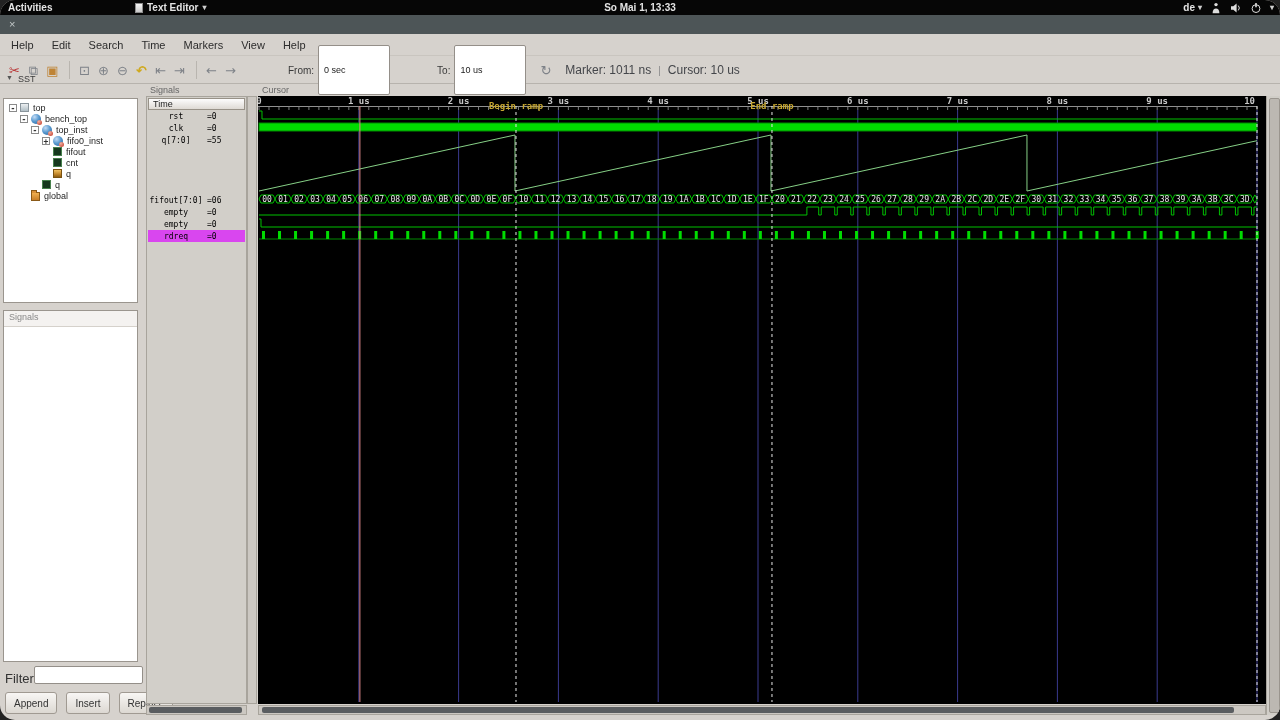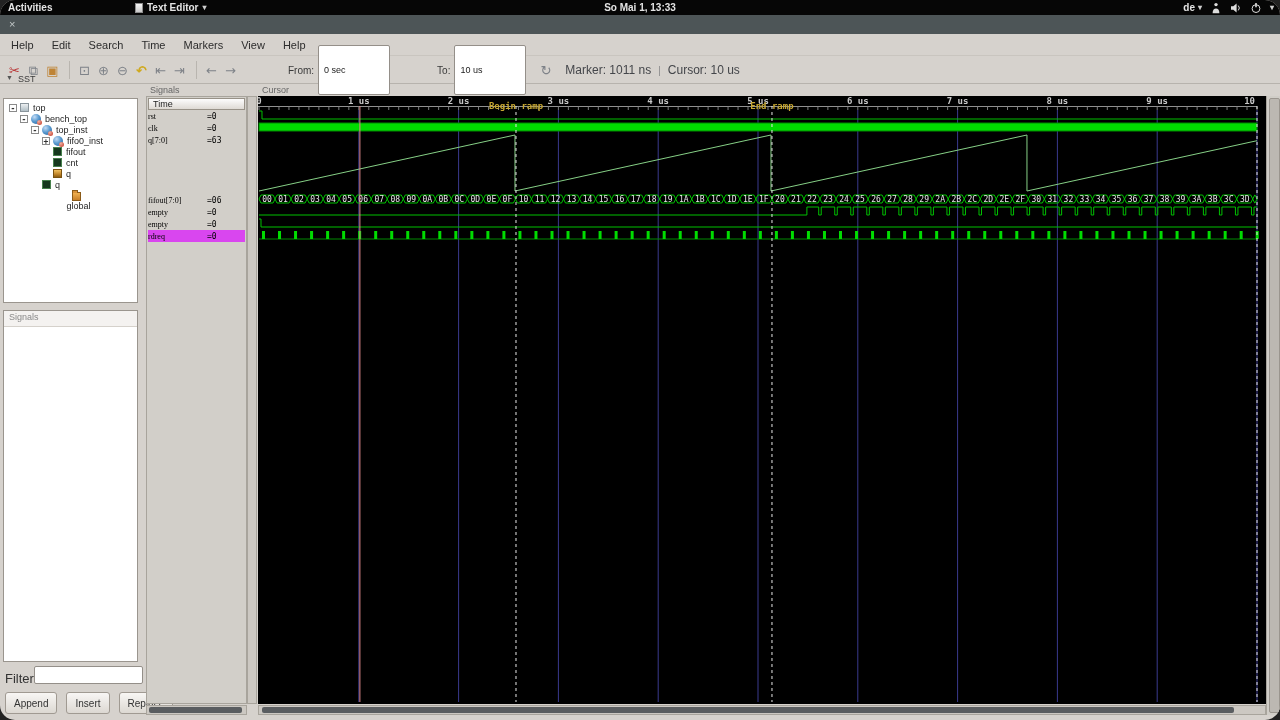--- a/index.html
+++ b/index.html
@@ -62,21 +62,21 @@
   .filter-label{position:absolute;left:5px;top:671px;font-size:13px;color:#333;}
   .filter-input{position:absolute;left:34px;top:666px;width:99px;height:16px;background:#fff;border:1px solid #948f89;border-radius:2px;font:9px "Liberation Sans",sans-serif;padding:0 4px;}
   .sst-buttons{position:absolute;left:5px;top:692px;display:flex;gap:9px;}
   .gtk-btn{height:22px;padding:0 8px;border:1px solid #a09a92;border-radius:3px;background:linear-gradient(#f8f6f4,#dcd8d2);font:10px "Liberation Sans",sans-serif;color:#333;text-align:right;}
 
   
   .signals-label{position:absolute;left:150px;top:85px;font-size:9px;color:#666;}
   .signals-panel{position:absolute;left:146px;top:96px;width:101px;height:608px;background:#d2cfc9;border:1px solid #a8a49c;box-sizing:border-box;overflow:hidden;}
   .time-header{position:absolute;left:1px;top:1px;right:1px;height:12px;background:linear-gradient(#fdfdfd,#dedad4);border:1px solid #989288;box-sizing:border-box;font-size:9px;color:#222;padding:0 4px;line-height:11px;}
   .sigrow{position:absolute;left:1px;right:1px;height:12px;display:flex;align-items:center;font:8px "DejaVu Sans Mono",monospace;color:#000;}
-  .sigrow .signame{flex:0 0 56px;text-align:left;white-space:pre;font-family:Liberation Serif, serif;}
+  .sigrow .signame{flex:0 0 56px;text-align:center;white-space:pre;}
   .sigrow .sigval{padding-left:3px;white-space:pre;}
   .sigrow.sel{background:#d946ef;}
   .sig-vscroll{position:absolute;left:247px;top:96px;width:10px;height:608px;background:#ccc8c2;border:1px solid #a8a49c;box-sizing:border-box;}
   .sig-hscroll{position:absolute;left:146px;top:705px;width:101px;height:10px;background:#ccc8c2;border:1px solid #a8a49c;box-sizing:border-box;}
   .scroll-thumb{position:absolute;background:#5a5d60;border-radius:2px;}
 
   
   .waves-label{position:absolute;left:262px;top:85px;font-size:9px;color:#666;}
   .wave-area{position:absolute;left:258px;top:96px;width:1008px;height:608px;background:#000;}
   .wave-vscroll{position:absolute;left:1266px;top:96px;width:14px;height:619px;background:#d0cdc7;border-left:1px solid #a8a49c;box-sizing:border-box;}
@@ -195,21 +195,21 @@
       <div class="tree-row" style="padding-left: 38px;">
         <span class="exp-sp"></span>
         <span class="tic tic-signal-orange"></span>
         <span>q</span>
       </div>
       <div class="tree-row" style="padding-left: 27px;">
         <span class="exp-sp"></span>
         <span class="tic tic-signal-green"></span>
         <span>q</span>
       </div>
-      <div class="tree-row" style="padding-left: 16px; flex-direction: column;">
+      <div class="tree-row" style="padding-left: 16px;">
         <span class="exp-sp"></span>
         <span class="tic tic-folder"></span>
         <span>global</span>
       </div>
     </div>
   <div class="siglist-frame">
     <div class="siglist-header">Signals</div>
   </div>
   <span class="filter-label">Filter:</span>
   <input class="filter-input" style="">
@@ -225,21 +225,21 @@
   <div class="sigrow" style="top: 13px;">
         <span class="signame">rst</span>
         <span class="sigval">=0</span>
       </div>
       <div class="sigrow" style="top: 25px;">
         <span class="signame">clk</span>
         <span class="sigval">=0</span>
       </div>
       <div class="sigrow" style="top: 37px;">
         <span class="signame">q[7:0]</span>
-        <span class="sigval">=63</span>
+        <span class="sigval">=55</span>
       </div>
       <div class="sigrow" style="top: 97px;">
         <span class="signame">fifout[7:0]</span>
         <span class="sigval">=06</span>
       </div>
       <div class="sigrow" style="top: 109px;">
         <span class="signame">empty</span>
         <span class="sigval">=0</span>
       </div>
       <div class="sigrow" style="top: 121px;">

